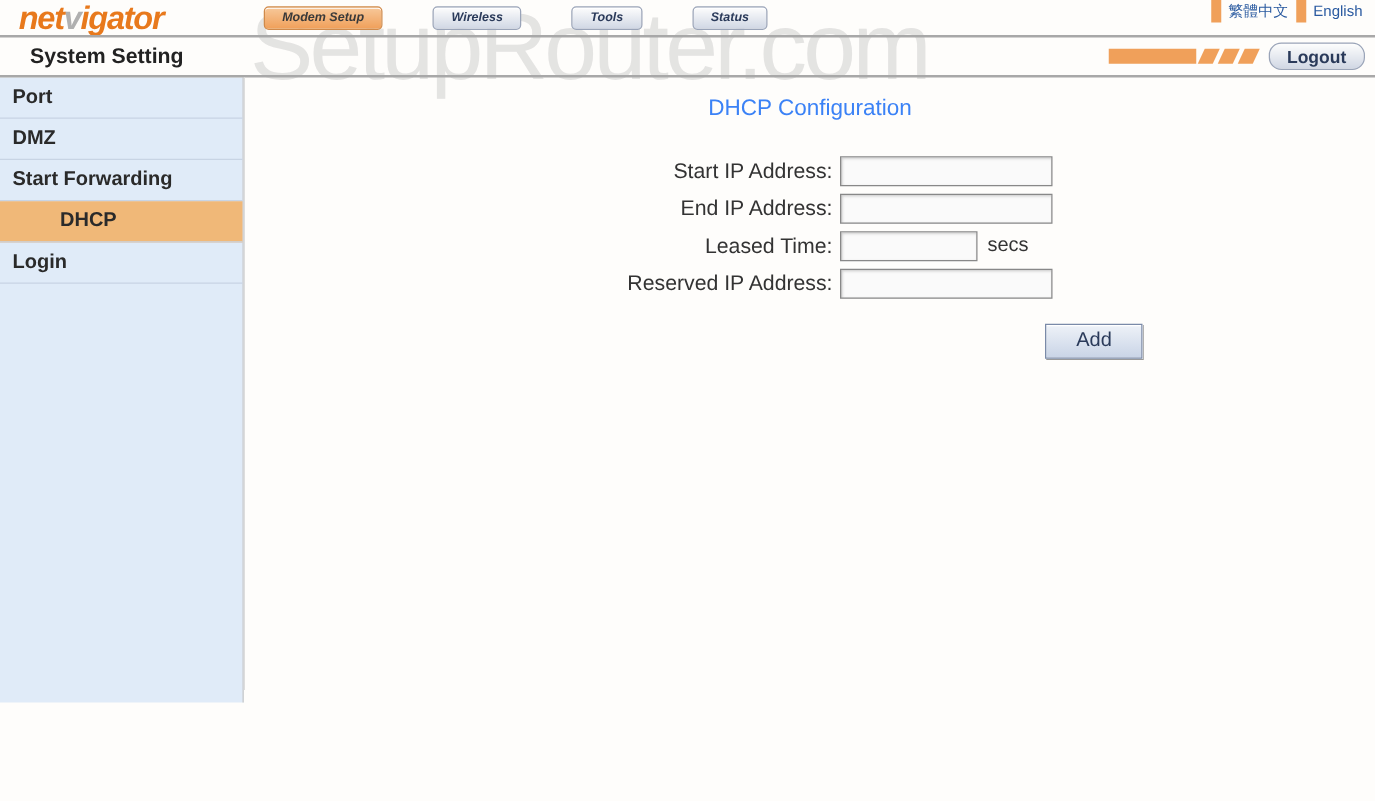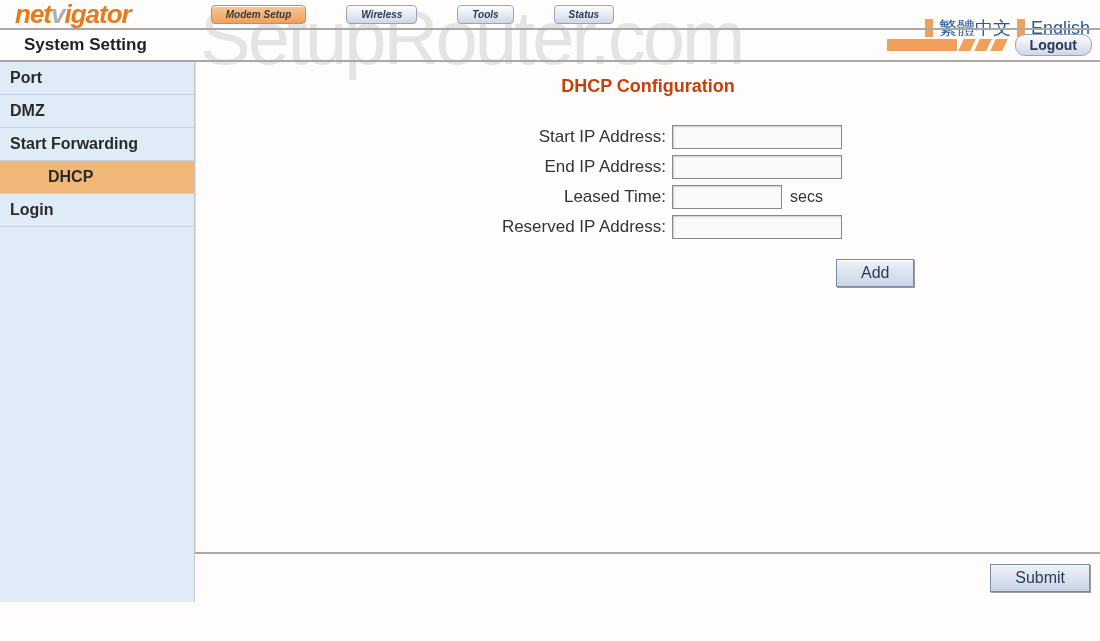--- a/index.html
+++ b/index.html
@@ -45,22 +45,22 @@
       box-shadow: inset 0 1px 0 #fff;
     }
     .tab.active {
       background: linear-gradient(to bottom, #f7c89a, #f0a05a);
       color: #3a3a3a;
       border-color: #d08a4a;
     }
     .lang {
       position: absolute;
       right: 10px;
-      top: 16px;
-      font-size: 18px;
+      top: 0;
+      font-size: 12px;
       display: flex;
       align-items: center;
       gap: 6px;
     }
     .lang .marker {
       width: 8px;
       height: 18px;
       background: #f0a05a;
       display: inline-block;
     }
@@ -128,23 +128,23 @@
       padding: 0;
       position: relative;
     }
     .main-inner {
       padding: 14px 20px 20px 20px;
       border-left: 1px solid #ddd;
       min-height: 490px;
     }
     .page-title {
       text-align: center;
-      font-weight: bold;
+      font-weight: normal;
       font-size: 18px;
-      color: #c2410c;
+      color: #3b82f6;
       margin-bottom: 28px;
     }
     .form-row {
       display: flex;
       align-items: center;
       margin-bottom: 6px;
     }
     .form-label {
       width: 456px;
       text-align: right;
@@ -268,18 +268,15 @@
           <div class="form-input">
             <input type="text" value="" style="">
           </div>
         </div>
 
         <div class="add-row">
           <button class="add-btn">Add</button>
         </div>
       </div>
 
-      <div class="footer">
-        <button class="submit-btn">Submit</button>
-      </div>
     </div>
   </div>
 </div>
 
 </body></html>

